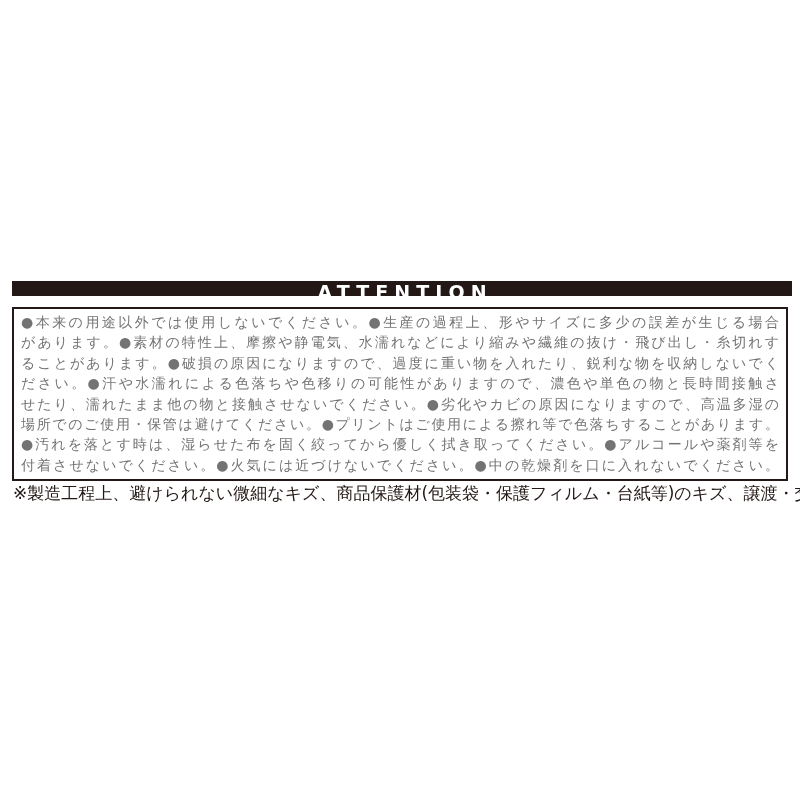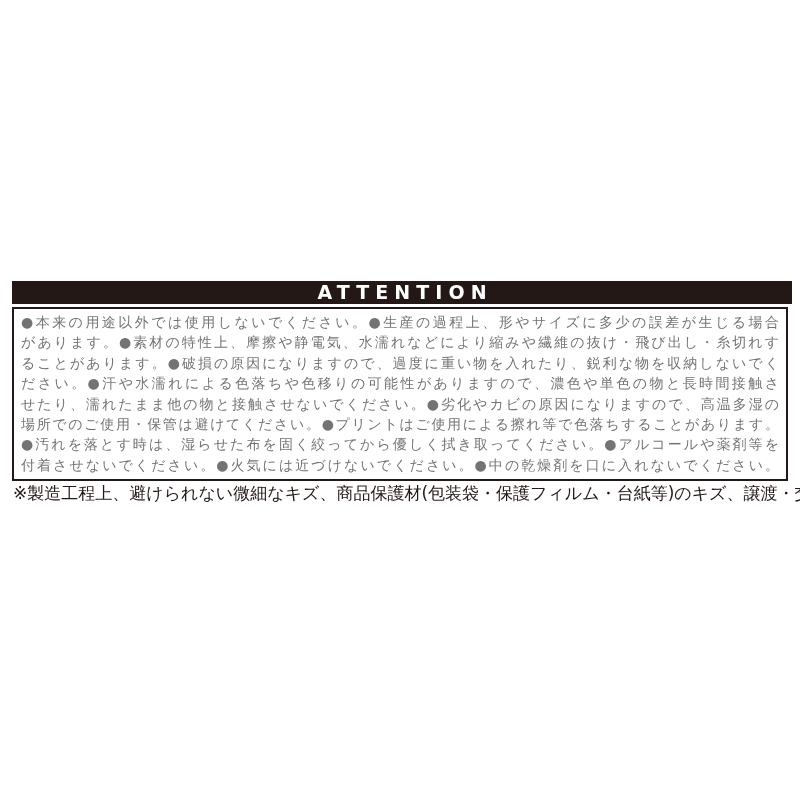--- a/index.html
+++ b/index.html
@@ -14,21 +14,21 @@
     background: #ffffff;
     overflow: hidden;
     font-family: "DejaVu Sans", "Liberation Sans", sans-serif;
     color: #231815;
   }
   .attention-bar {
     position: absolute;
     left: 12px;
     top: 281px;
     width: 780px;
-    height: 23px;
+    height: 15px;
     background: #231815;
     color: #ffffff;
     text-align: center;
     line-height: 23px;
     font-size: 19px;
     font-weight: bold;
     letter-spacing: 0.32em;
     text-indent: 0.32em;
     font-family: "DejaVu Sans", "Liberation Sans", sans-serif;
   }

